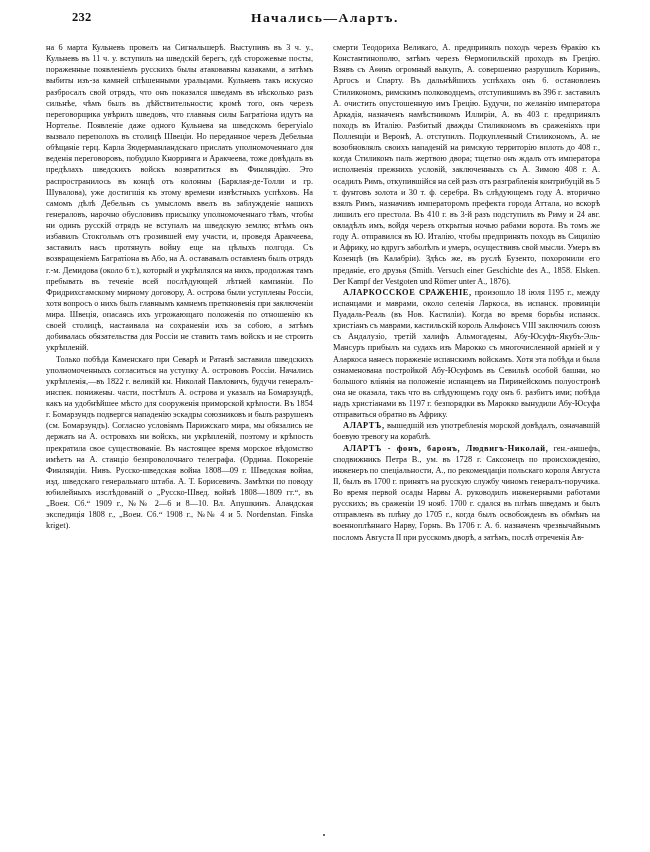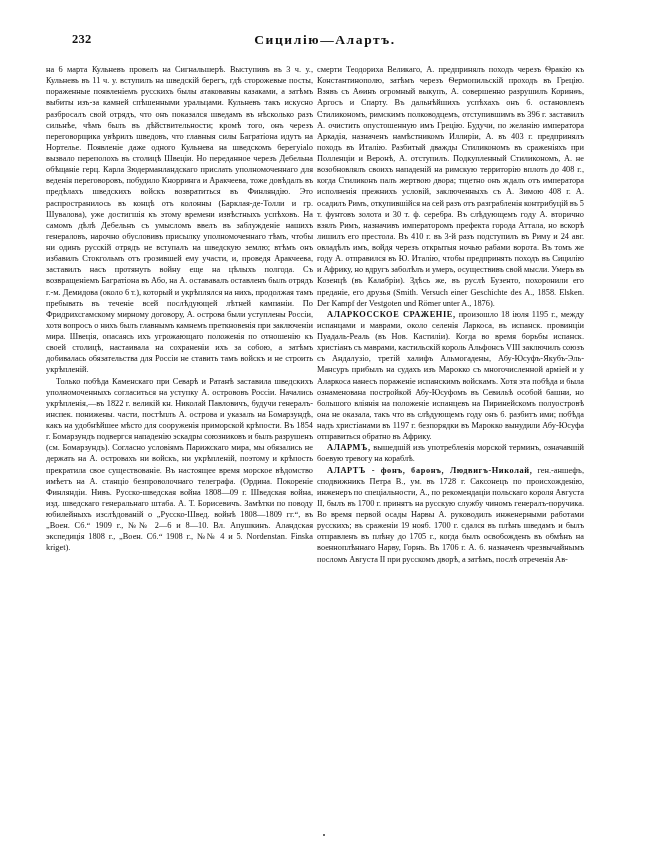--- a/index.html
+++ b/index.html
@@ -12,21 +12,21 @@
     height: 852px;
     font-family: "Liberation Serif", "DejaVu Serif", serif;
     color: #111111;
     overflow: hidden;
   }
   .page {
     position: relative;
     width: 650px;
     height: 852px;
     box-sizing: border-box;
-    padding: 32px 46px 14px 46px;
+    padding: 10px 46px 14px 46px;
   }
   .header {
     position: relative;
     height: 26px;
     margin-bottom: 6px;
   }
   .folio {
     position: absolute;
     left: 26px;
     top: 0;
@@ -35,21 +35,21 @@
     letter-spacing: 0.3px;
   }
   .running-title {
     text-align: center;
     font-size: 13.5px;
     font-weight: bold;
     letter-spacing: 1.6px;
   }
   .columns {
     display: flex;
-    gap: 4px;
+    gap: 20px;
     align-items: flex-start;
   }
   .col {
     width: 267px;
     flex: 0 0 267px;
   }
   p.para {
     margin: 0;
     font-size: 8.35px;
     line-height: 1.335;
@@ -82,39 +82,39 @@
     border-radius: 50%;
   }
 </style>
 </head>
 <body>
 
 <div class="page">
 
   <div class="header">
     <div class="folio">232</div>
-    <div class="running-title">Сицилію—Алартъ.</div>
+    <div class="running-title">Начались—Алартъ.</div>
   </div>
 
   <div class="columns">
 
     <div class="col">
       <p class="para noindent">на 6 марта Кульневъ провелъ на Сигнальшерѣ. Выступивъ въ 3 ч. у., Кульневъ въ 11 ч. у. вступилъ на шведскій берегъ, гдѣ сторожевые посты, пораженные появленіемъ русскихъ былы атаковавны казаками, а затѣмъ выбиты изъ-за камней спѣшенными уральцами. Кульневъ такъ искусно разбросалъ свой отрядъ, что онъ показался шведамъ въ нѣсколько разъ сильнѣе, чѣмъ былъ въ дѣйствительности; кромѣ того, онъ черезъ переговорщика увѣрилъ шведовъ, что главныя силы Багратіона идутъ на Нортелье. Появленіе даже одного Кульнева на шведскомъ берегуialo вызвало переполохъ въ столицѣ Швеціи. Но переданное черезъ Дебельна обѣщаніе герц. Карла Зюдерманландскаго прислать уполномоченнаго для веденія переговоровъ, побудило Кнорринга и Аракчеева, тоже довѣдалъ въ предѣлахъ шведскихъ войскъ возвратиться въ Финляндію. Это распространилось въ концѣ отъ колонны (Барклая-де-Толли и гр. Шувалова), уже достигшія къ этому времени извѣстныхъ успѣховъ. На самомъ дѣлѣ Дебельнъ съ умысломъ ввелъ въ заблужденіе нашихъ генераловъ, нарочно обусловивъ присылку уполномоченнаго тѣмъ, чтобы ни одинъ русскій отрядъ не вступалъ на шведскую землю; втѣмъ онъ избавилъ Стокгольмъ отъ грозившей ему участи, и, проведя Аракчеева, заставилъ насъ протянуть войну еще на цѣлыхъ полгода. Съ возвращеніемъ Багратіона въ Або, на А. остававалъ оставленъ былъ отрядъ г.-м. Демидова (около 6 т.), который и укрѣплялся на нихъ, продолжая тамъ пребывать въ теченіе всей послѣдующей лѣтней кампаніи. По Фридрихсгамскому мирному договору, А. острова были уступлены Россіи, хотя вопросъ о нихъ былъ главнымъ камнемъ преткновенія при заключеніи мира. Швеція, опасаясь ихъ угрожающаго положенія по отношенію къ своей столицѣ, настаивала на сохраненіи ихъ за собою, а затѣмъ добивалась обязательства для Россіи не ставить тамъ войскъ и не строить укрѣпленій.</p>
       <p class="para">Только побѣда Каменскаго при Севарѣ и Ратанѣ заставила шведскихъ уполномоченныхъ согласиться на уступку А. острововъ Россіи. Начались укрѣпленія,—въ 1822 г. великій кн. Николай Павловичъ, будучи генералъ-инспек. понижены. части, постѣплъ А. острова и указалъ на Бомарзундѣ, какъ на удобнѣйшее мѣсто для сооруженія приморской крѣпости. Въ 1854 г. Бомарзундъ подвергся нападенію эскадры союзниковъ и былъ разрушенъ (см. Бомарзундъ). Согласно условіямъ Парижскаго мира, мы обязались не держать на А. островахъ ни войскъ, ни укрѣпленій, поэтому и крѣпость прекратила свое существованіе. Въ настоящее время морское вѣдомство имѣетъ на А. станціо безпроволочнаго телеграфа. (Ордина. Покореніе Финляндіи. Нивъ. Русско-шведская война 1808—09 г. Шведская война, изд. шведскаго генеральнаго штаба. А. Т. Борисевичъ. Замѣтки по поводу юбилейныхъ изслѣдованій о „Русско-Швед. войнѣ 1808—1809 гг.“, въ „Воен. Сб.“ 1909 г., №№ 2—6 и 8—10. Вл. Апушкинъ. Аландская экспедиція 1808 г., „Воен. Сб.“ 1908 г., №№ 4 и 5. Nordenstan. Finska kriget).</p>
     </div>
 
     <div class="col">
       <p class="para noindent">смерти Теодориха Великаго, А. предпринялъ походъ черезъ Ѳракію къ Константинополю, затѣмъ черезъ Ѳермопильскій проходъ въ Грецію. Взявъ съ Аѳинъ огромный выкупъ, А. совершенно разрушилъ Коринѳъ, Аргосъ и Спарту. Въ дальнѣйшихъ успѣхахъ онъ б. остановленъ Стиликономъ, римскимъ полководцемъ, отступившимъ въ 396 г. заставилъ А. очистить опустошенную имъ Грецію. Будучи, по желанію императора Аркадія, назначенъ намѣстникомъ Иллиріи, А. въ 403 г. предпринялъ походъ въ Италію. Разбитый дважды Стиликономъ въ сраженіяхъ при Полленціи и Веронѣ, А. отступилъ. Подкупленный Стиликономъ, А. не возобновлялъ своихъ нападеній на римскую территорію вплоть до 408 г., когда Стиликонъ палъ жертвою двора; тщетно онъ ждалъ отъ императора исполненія прежнихъ условій, заключенныхъ съ А. Зимою 408 г. А. осадилъ Римъ, откупившійся на сей разъ отъ разграбленія контрибуцій въ 5 т. фунтовъ золота и 30 т. ф. серебра. Въ слѣдующемъ году А. вторично взялъ Римъ, назначивъ императоромъ префекта города Аттала, но вскорѣ лишилъ его престола. Въ 410 г. въ 3-й разъ подступилъ въ Риму и 24 авг. овладѣлъ имъ, войдя черезъ открытыя ночью рабами ворота. Въ томъ же году А. отправился въ Ю. Италію, чтобы предпринять походъ въ Сицилію и Африку, но вдругъ заболѣлъ и умеръ, осуществивъ свой мысли. Умеръ въ Козенцѣ (въ Калабріи). Здѣсь же, въ руслѣ Бузенто, похоронили его преданіе, его друзья (Smith. Versuch einer Geschichte des A., 1858. Elsken. Der Kampf der Vestgoten und Römer unter A., 1876).</p>
 
       <div class="entry">
         <p class="para"><span class="headword">АЛАРКОССКОЕ СРАЖЕНІЕ,</span><span> произошло 18 іюля 1195 г., между испанцами и маврами, около селенія Ларкоса, въ испанск. провинціи Пуадаль-Реаль (въ Нов. Кастиліи). Когда во время борьбы испанск. христіанъ съ маврами, кастильскій король Альфонсъ VIII заключилъ союзъ съ Андалузіо, третій халифъ Альмогадены, Абу-Юсуфъ-Якубъ-Эль-Мансуръ прибылъ на судахъ изъ Марокко съ многочисленной арміей и у Аларкоса нанесъ пораженіе испанскимъ войскамъ. Хотя эта побѣда и была ознаменована постройкой Абу-Юсуфомъ въ Севильѣ особой башни, но большого вліянія на положеніе испанцевъ на Пиринейскомъ полуостровѣ она не оказала, такъ что въ слѣдующемъ году онъ б. разбитъ ими; побѣда надъ христіанами въ 1197 г. безпорядки въ Марокко вынудили Абу-Юсуфа отправиться обратно въ Африку.</span></p>
       </div>
 
       <div class="entry">
-        <p class="para"><span class="headword">АЛАРМЪ,</span><span> вышедшій изъ употребленія морской терминъ, означавшій боевую тревогу на кораблѣ.</span></p>
+        <p class="para"><span class="headword">АЛАРТЪ,</span><span> вышедшій изъ употребленія морской довѣдалъ, означавшій боевую тревогу на кораблѣ.</span></p>
       </div>
 
       <div class="entry">
         <p class="para"><span class="headword">АЛАРТЪ - фонъ, баронъ, Людвигъ-Николай,</span><span> ген.-аншефъ, сподвижникъ Петра В., ум. въ 1728 г. Саксонецъ по происхожденію, инженеръ по спеціальности, А., по рекомендаціи польскаго короля Августа II, былъ въ 1700 г. принятъ на русскую службу чиномъ генералъ-поручика. Во время первой осады Нарвы А. руководилъ инженерными работами русскихъ; въ сраженіи 19 нояб. 1700 г. сдался въ плѣнъ шведамъ и былъ отправленъ въ плѣну до 1705 г., когда былъ освобожденъ въ обмѣнъ на военноплѣннаго Нарву, Горнъ. Въ 1706 г. А. б. назначенъ чрезвычайнымъ посломъ Августа II при русскомъ дворѣ, а затѣмъ, послѣ отреченія Ав-</span></p>
       </div>
     </div>
 
   </div>
 
   <div class="dot"></div>

